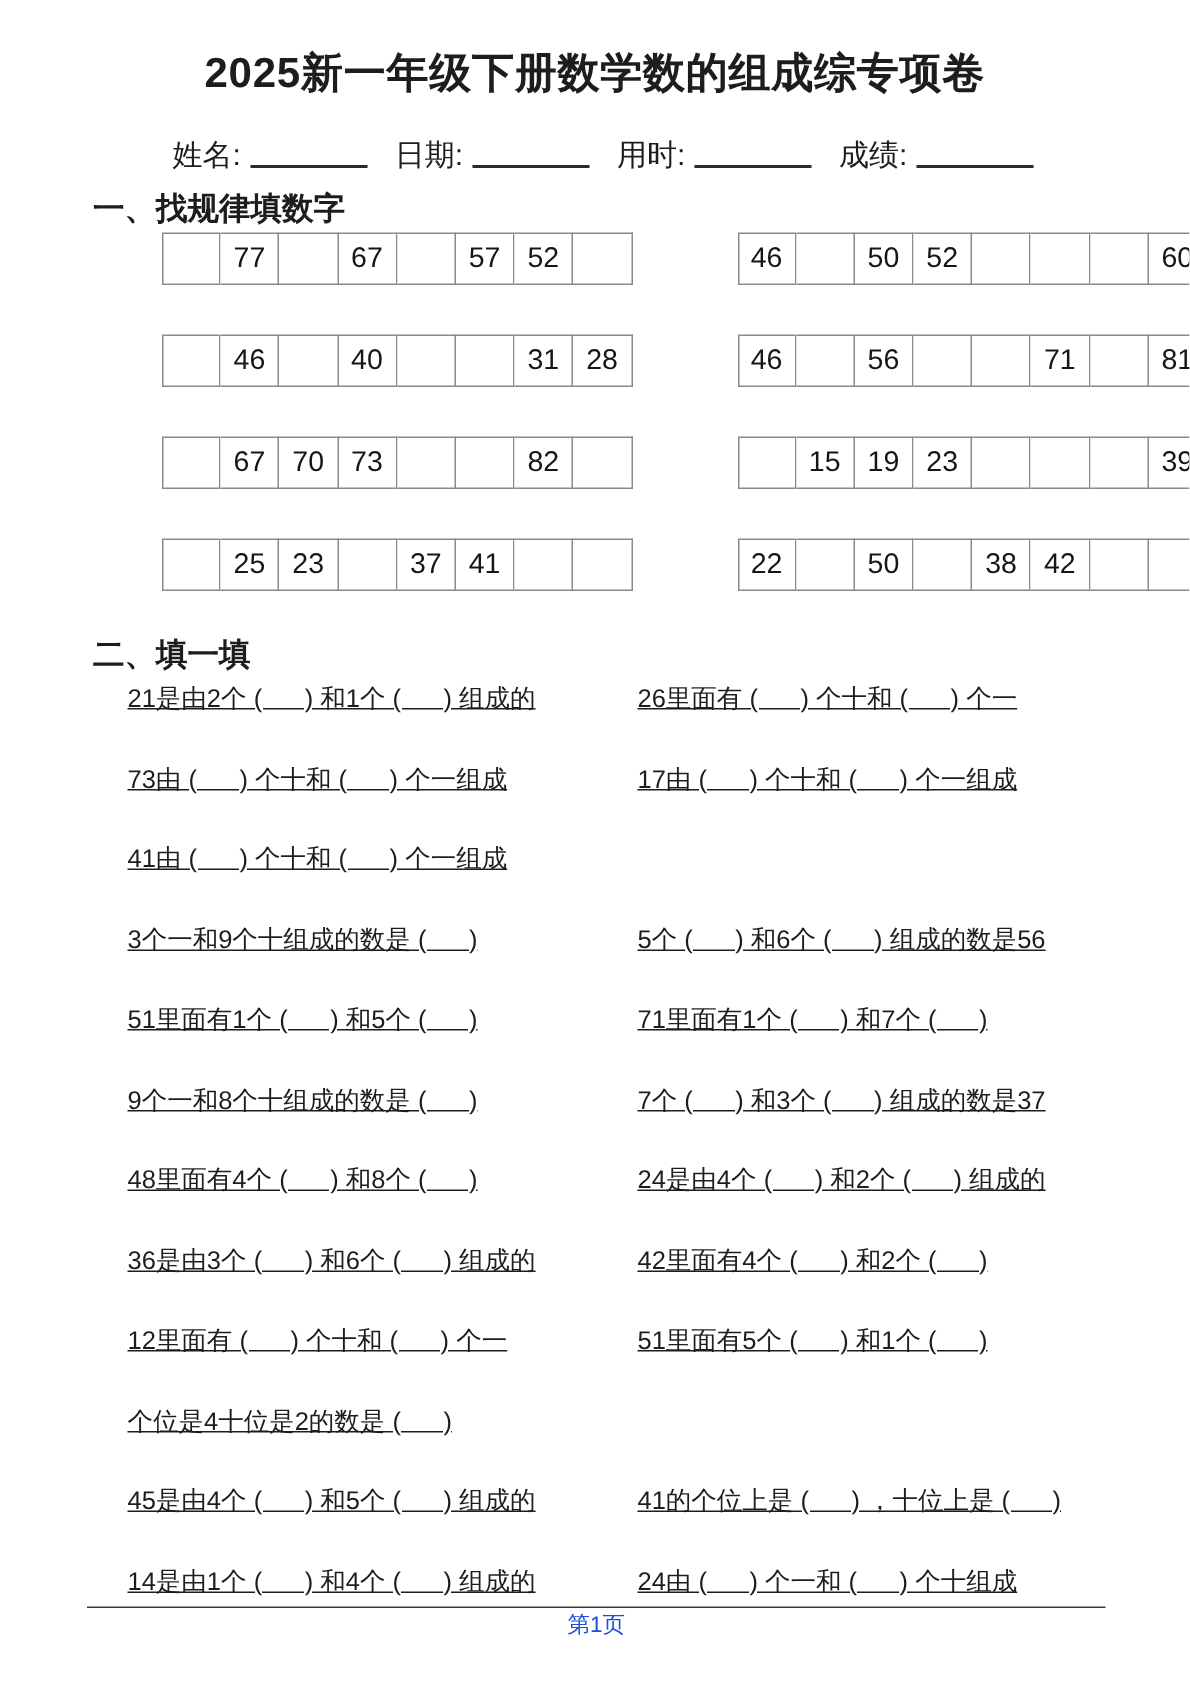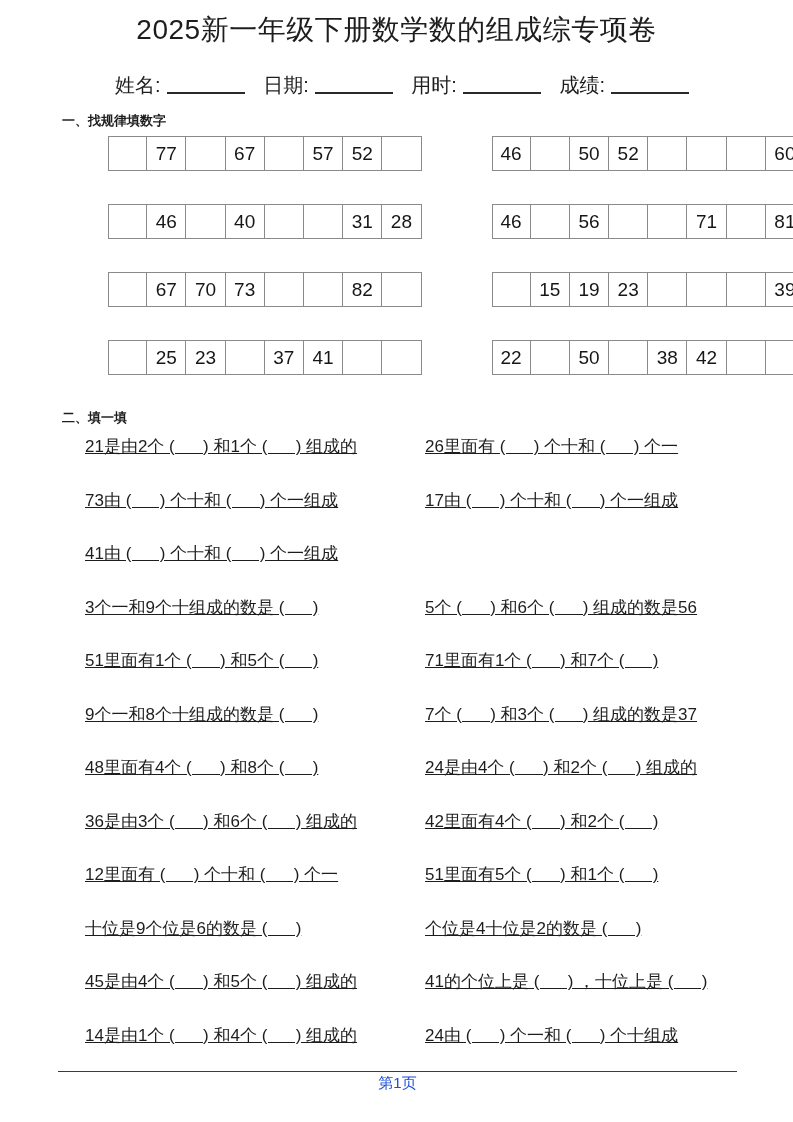--- a/index.html
+++ b/index.html
@@ -11,44 +11,44 @@
   }
   .page {
     position: relative;
     width: 793px;
     height: 1122px;
     margin: 0 auto;
     background: #ffffff;
     overflow: hidden;
   }
   .title {
-    padding-top: 13px;
+    padding-top: 32px;
     text-align: center;
     font-size: 28px;
     line-height: 34px;
-    font-weight: 400;
+    font-weight: 700;
     letter-spacing: 0.5px;
   }
   .meta {
     margin: 26px 0 0 115px;
     font-size: 20px;
     line-height: 24px;
     white-space: nowrap;
   }
   .meta-group { margin-right: 13px; }
   .meta-blank {
     display: inline-block;
     width: 78px;
     height: 14px;
     margin-left: 6px;
     border-bottom: 2px solid #2a2a2a;
     transform: translateY(2px);
   }
   .s-heading {
-    font-size: 13px;
+    font-size: 21px;
     line-height: 20px;
     font-weight: 700;
   }
   .s1-heading { margin: 14px 0 5px 62px; }
   .s2-heading { margin: 33px 0 8px 62px; }
   .grid-row {
     display: flex;
     column-gap: 34px;
     margin: 0 0 33px 72px;
   }
@@ -226,21 +226,20 @@
   </div>
   <div class="q-row">
     <div class="q q-left">36是由3个 (      ) 和6个 (      ) 组成的</div>
     <div class="q q-right">42里面有4个 (      ) 和2个 (      )</div>
   </div>
   <div class="q-row">
     <div class="q q-left">12里面有 (      ) 个十和 (      ) 个一</div>
     <div class="q q-right">51里面有5个 (      ) 和1个 (      )</div>
   </div>
   <div class="q-row">
-    <div class="q q-left">十位是9个位是6的数是 (      )</div>
     <div class="q q-right">个位是4十位是2的数是 (      )</div>
   </div>
   <div class="q-row">
     <div class="q q-left">45是由4个 (      ) 和5个 (      ) 组成的</div>
     <div class="q q-right">41的个位上是 (      ) ，十位上是 (      )</div>
   </div>
   <div class="q-row">
     <div class="q q-left">14是由1个 (      ) 和4个 (      ) 组成的</div>
     <div class="q q-right">24由 (      ) 个一和 (      ) 个十组成</div>
   </div>

